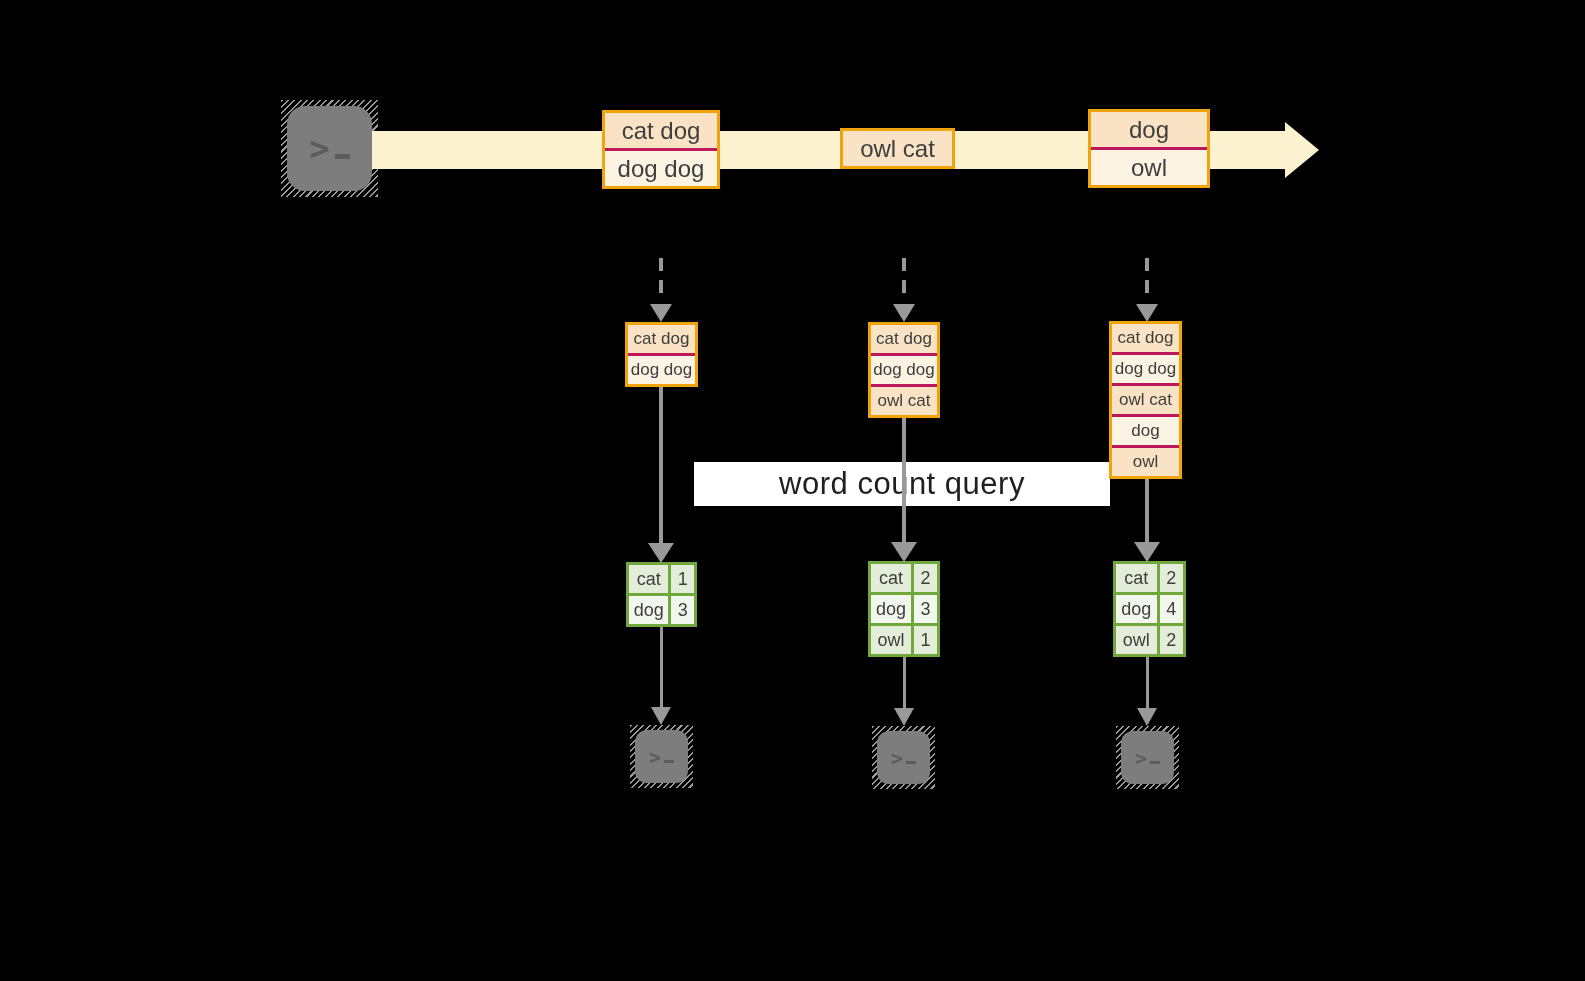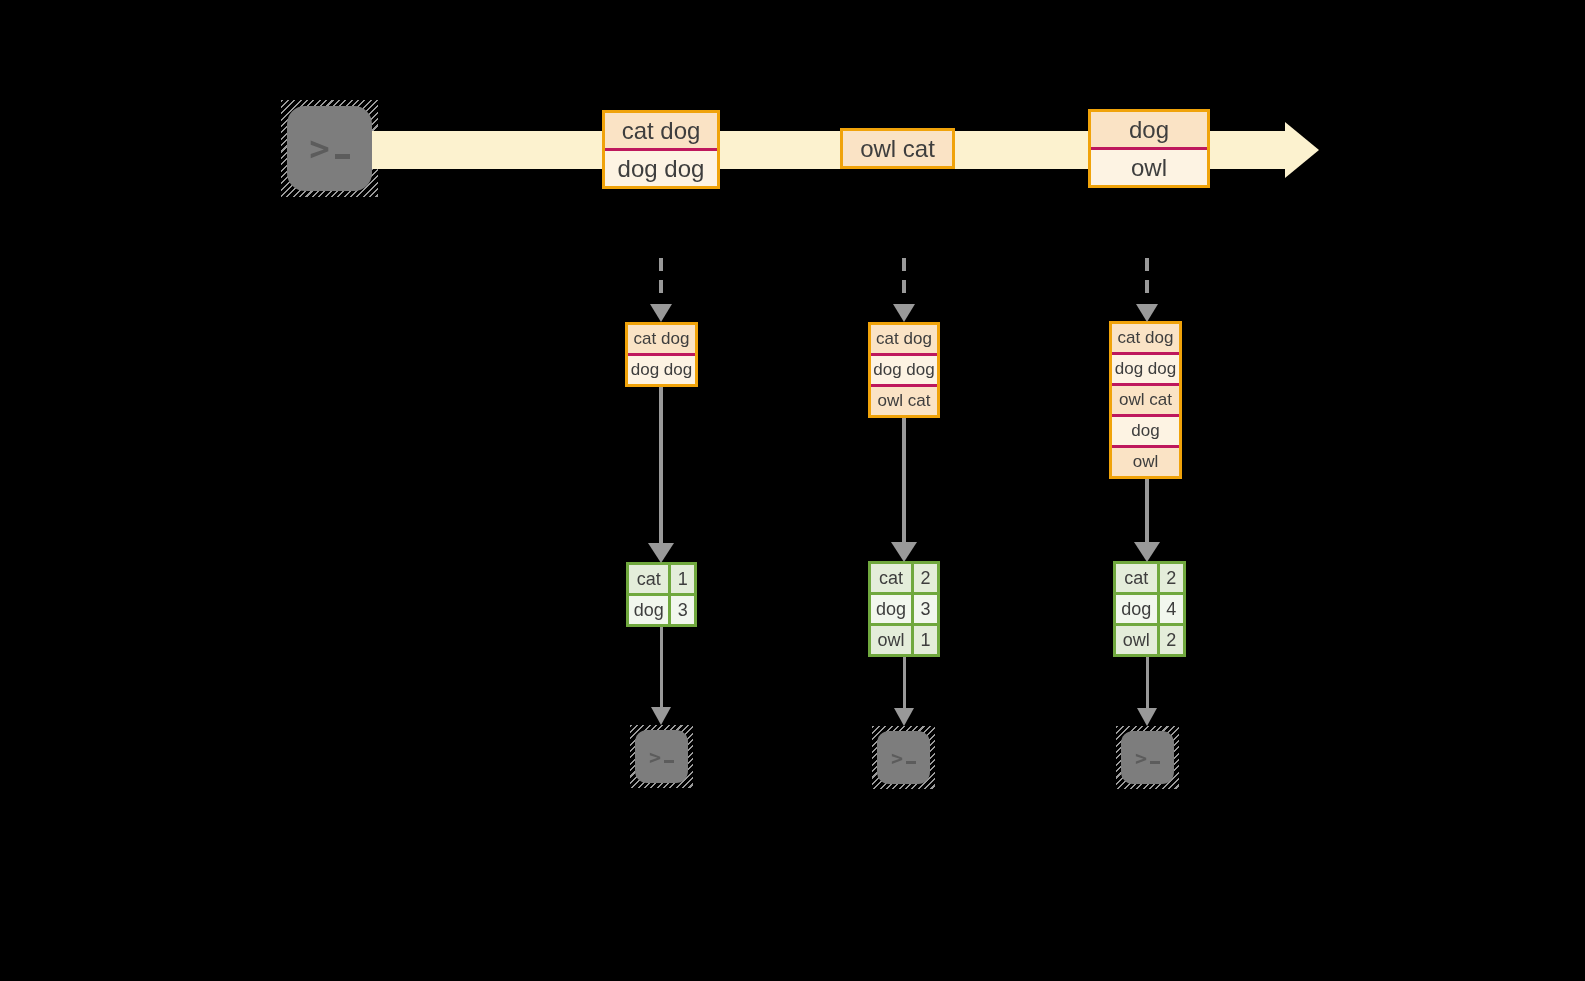--- a/index.html
+++ b/index.html
@@ -144,20 +144,23 @@
   </div>
 
   <div class="stack" style="left:1109px;top:321px;width:67px">
     <div class="cell">cat dog</div>
     <div class="cell">dog dog</div>
     <div class="cell">owl cat</div>
     <div class="cell">dog</div>
     <div class="cell">owl</div>
   </div>
 
+  <div class="query-banner" style="left:694px;top:462px;width:416px;height:44px">
+    <span>word count query</span>
+  </div>
 
   <div class="shaft" style="left:659px;top:387px;height:158px"></div>
   <div class="head-down mid" style="left:648px;top:543px"></div>
 
   <div class="shaft" style="left:902px;top:418px;height:126px"></div>
   <div class="head-down mid" style="left:891px;top:542px"></div>
 
   <div class="shaft" style="left:1145px;top:479px;height:65px"></div>
   <div class="head-down mid" style="left:1134px;top:542px"></div>
 

